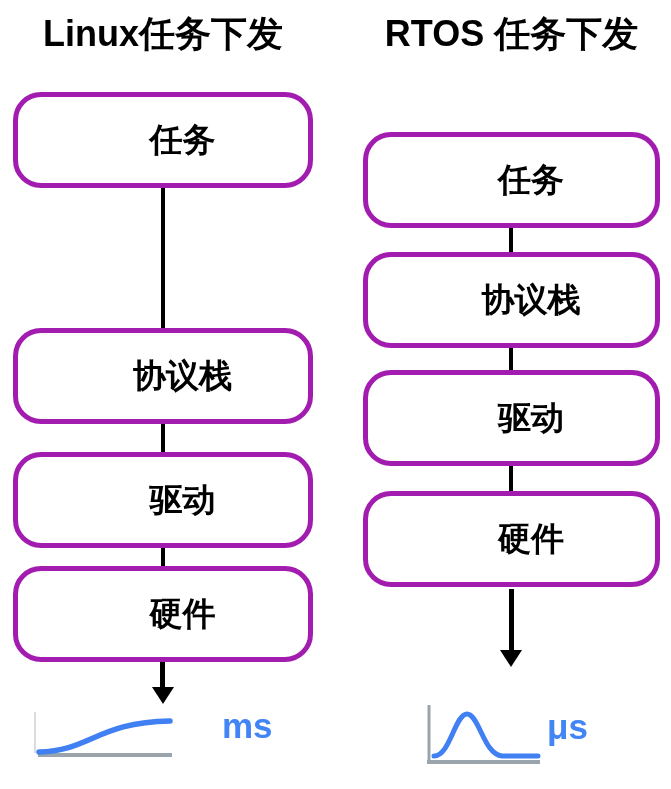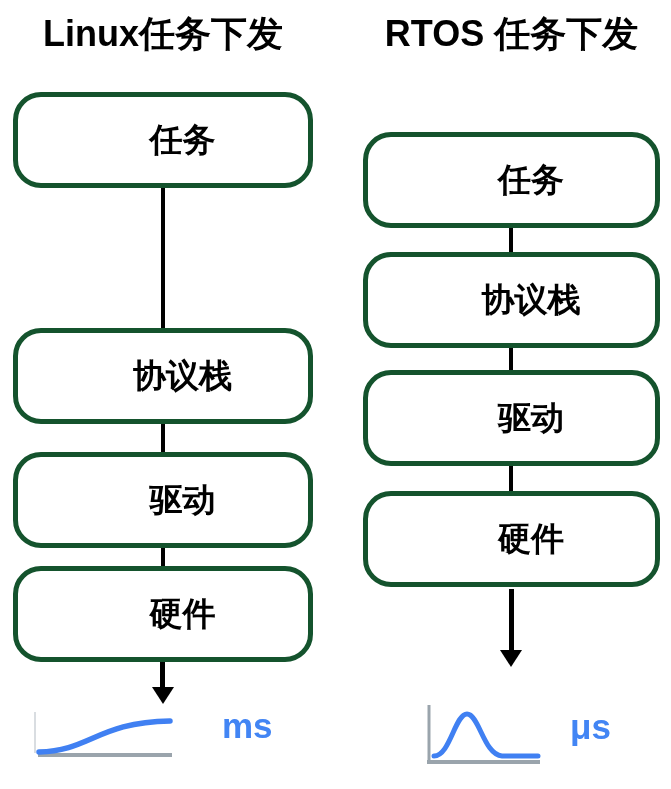--- a/index.html
+++ b/index.html
@@ -23,21 +23,21 @@
     color: #000000;
     white-space: nowrap;
     letter-spacing: 0px;
   }
   .col-title.left  { left: 13px;  width: 300px; }
   .col-title.right { left: 363px; width: 297px; }
 
   .node {
     position: absolute;
     height: 96px;
-    border: 5px solid #14532d;
+    border: 5px solid #a21caf;
     border-radius: 28px;
     background: #ffffff;
     display: flex;
     align-items: center;
     justify-content: center;
     font-size: 33px;
     font-weight: bold;
     color: #000000;
     z-index: 2;
     padding-left: 39px;
@@ -81,21 +81,21 @@
 
   .unit-label {
     position: absolute;
     font-size: 35px;
     font-weight: bold;
     color: #4285f4;
     z-index: 1;
     white-space: nowrap;
   }
   .unit-label.left  { left: 222px; top: 706px; }
-  .unit-label.right { left: 570px; top: 707px; text-align: center; }
+  .unit-label.right { left: 547px; top: 707px; text-align: center; }
 </style>
 </head>
 <body>
 
 <div class="canvas">
 
   <div class="col-title left">Linux任务下发</div>
   <div class="col-title right">RTOS 任务下发</div>
 
   <div class="connector left"></div>

